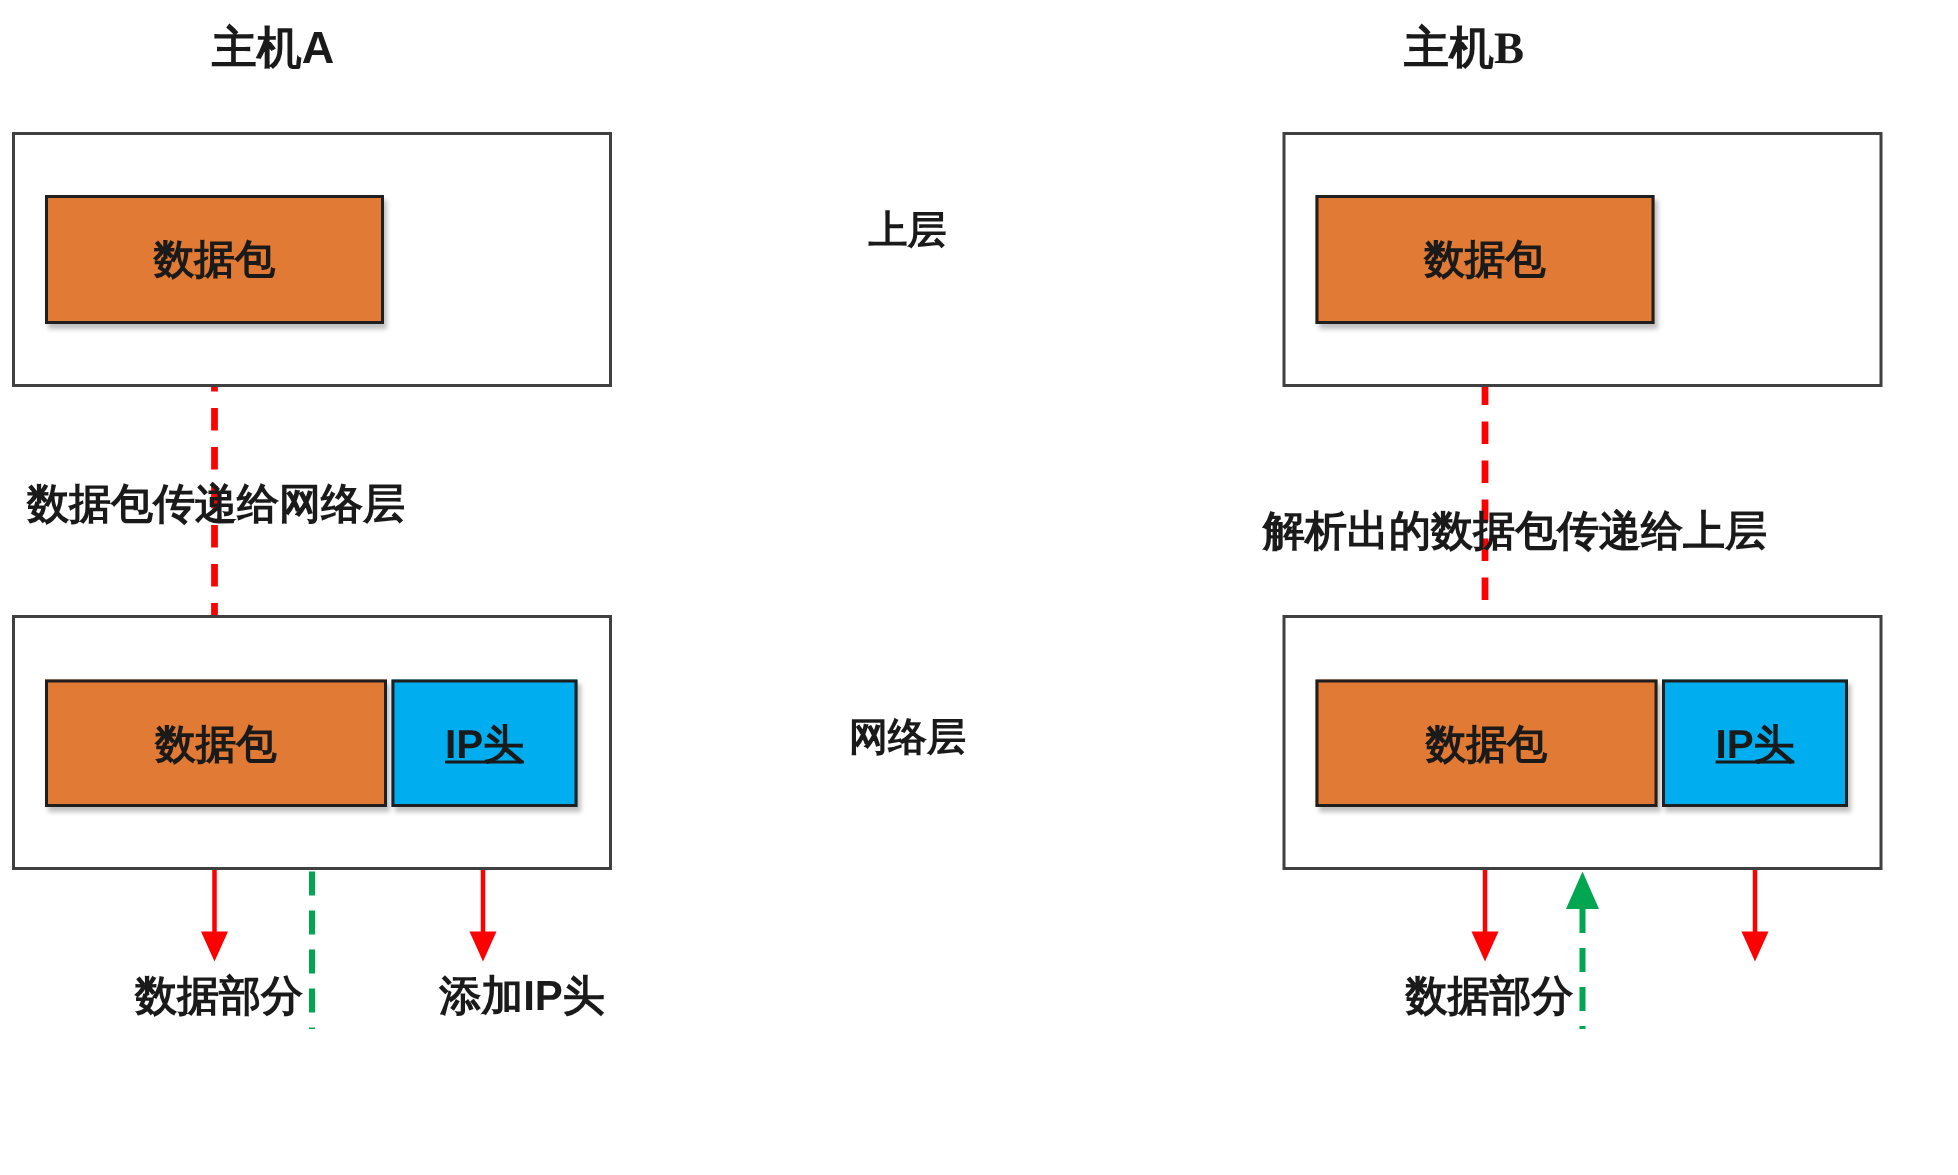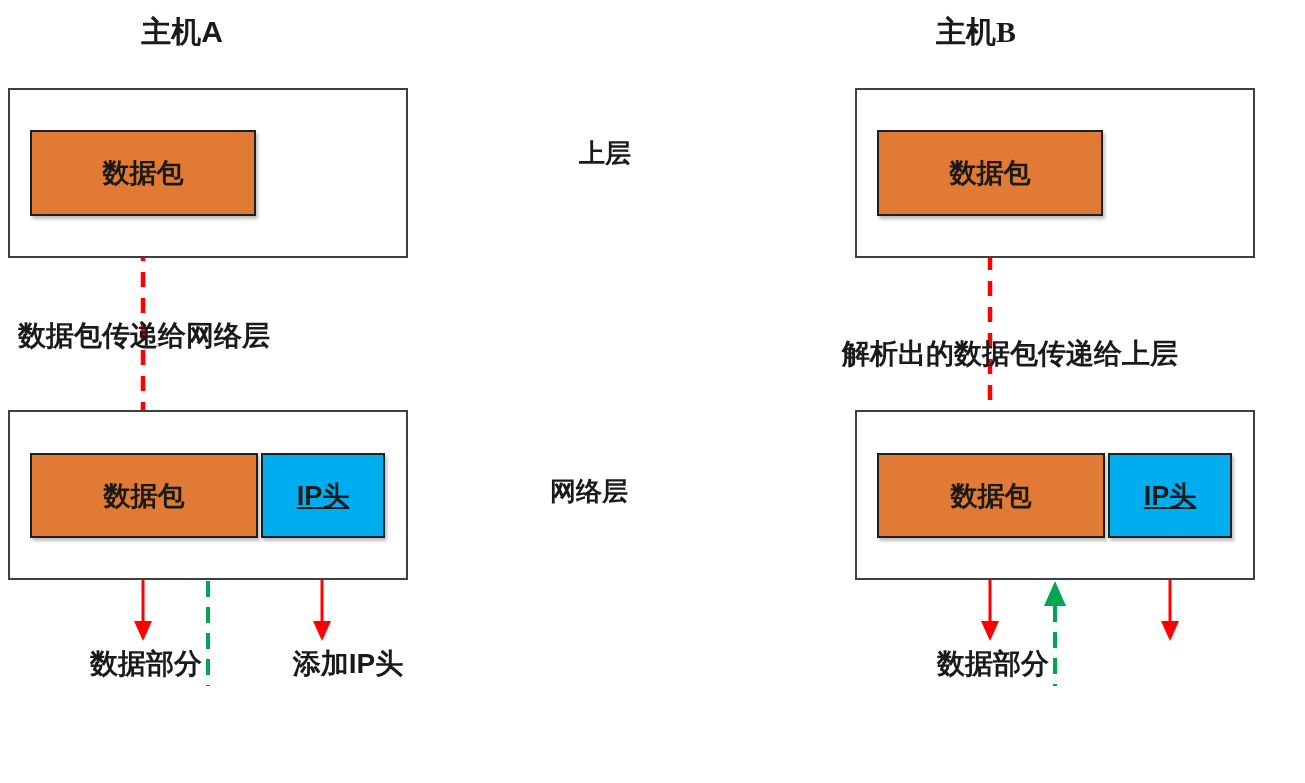--- a/index.html
+++ b/index.html
@@ -90,21 +90,21 @@
     <span>数据包</span>
   </div>
   <div class="packet-box blue" style="left:261px;top:453px;width:124px;height:85px;">
     <span>IP头</span>
   </div>
 
   <div class="lbl center" style="left:146px;top:646px;">数据部分</div>
   <div class="lbl center" style="left:348px;top:646px;">添加IP头</div>
 
   <div class="layer-lbl" style="left:605px;top:136px;">上层</div>
-  <div class="layer-lbl" style="left:589px;top:474px;">网络层</div>
+  <div class="layer-lbl" style="left:605px;top:474px;">网络层</div>
   <div class="layer-lbl" style="left:605px;top:714px;">底层</div>
 
   <div class="host-title" style="left:976px;top:12px;font-family:Liberation Serif, serif;">主机B</div>
 
   <div class="outer-box" style="left:855px;top:88px;"></div>
   <div class="packet-box orange" style="left:877px;top:130px;width:226px;height:86px;">
     <span>数据包</span>
   </div>
 
   <div class="lbl" style="left:842px;top:316px;margin-top:20px;">解析出的数据包传递给上层</div>

